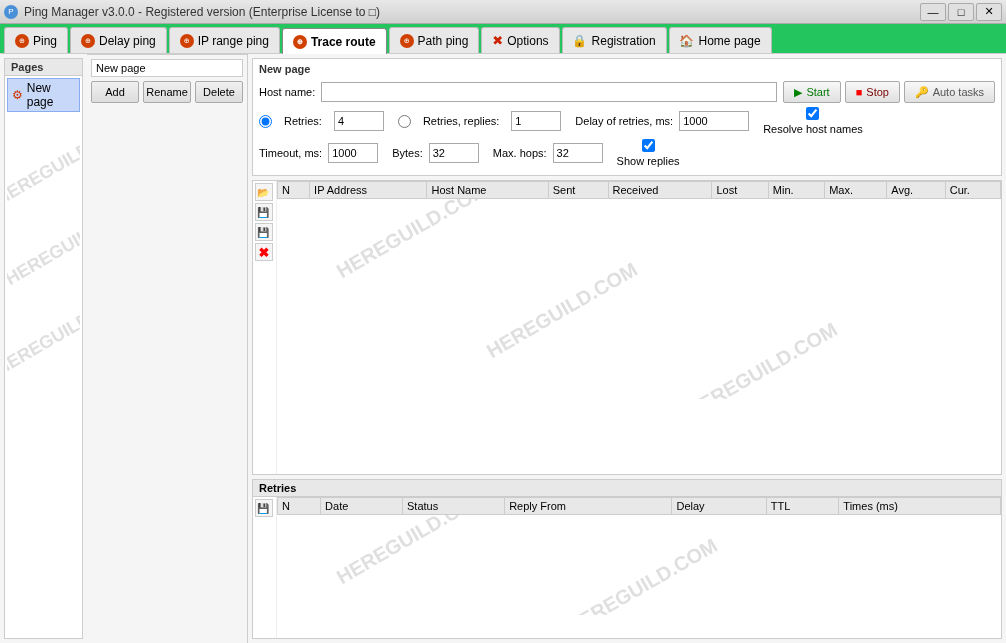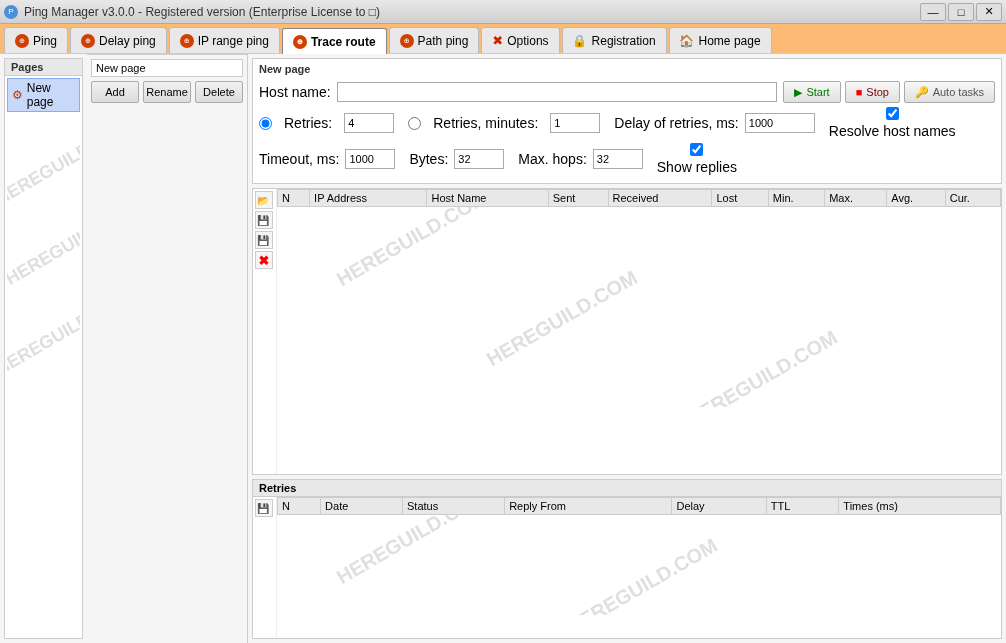--- a/index.html
+++ b/index.html
@@ -54,21 +54,21 @@
       cursor: pointer;
       display: flex;
       align-items: center;
       justify-content: center;
       font-size: 11px;
       border-radius: 2px;
     }
 
     
     .toolbar {
-      background: #fdba74;
+      background: #22c55e;
       border-bottom: 1px solid #ccc;
       height: 30px;
       display: flex;
       align-items: flex-end;
       padding: 0 4px;
       gap: 2px;
     }
     .tab-btn {
       height: 26px;
       padding: 0 10px;
@@ -190,21 +190,21 @@
       color: #333;
     }
 
     .form-row {
       display: flex;
       align-items: center;
       gap: 6px;
       margin-bottom: 4px;
     }
     .form-label {
-      font-size: 14px;
+      font-size: 11px;
       white-space: nowrap;
     }
     .form-input {
       height: 20px;
       border: 1px solid #aaa;
       padding: 0 3px;
       font-size: 11px;
       background: white;
     }
     .form-input-wide {
@@ -466,21 +466,21 @@
       </div>
 
       <div class="form-row">
         <div class="radio-group">
           <input type="radio" name="retries_type" checked="" style="">
           <label class="form-label">Retries:</label>
           <input type="text" class="form-input form-input-small" value="4" style="">
         </div>
         <div class="radio-group" style="margin-left:8px;">
           <input type="radio" name="retries_type" style="">
-          <label class="form-label">Retries, minutes:</label>
+          <label class="form-label">Retries, replies:</label>
           <input type="text" class="form-input form-input-small" value="1" style="">
         </div>
         <label class="form-label" style="margin-left:8px;">Delay of retries, ms:</label>
         <input type="text" class="form-input form-input-medium" value="1000" style="">
         <div class="checkbox-group" style="margin-left:8px;">
           <input type="checkbox" checked="" style="">
           <label class="form-label">Resolve host names</label>
         </div>
       </div>
 

